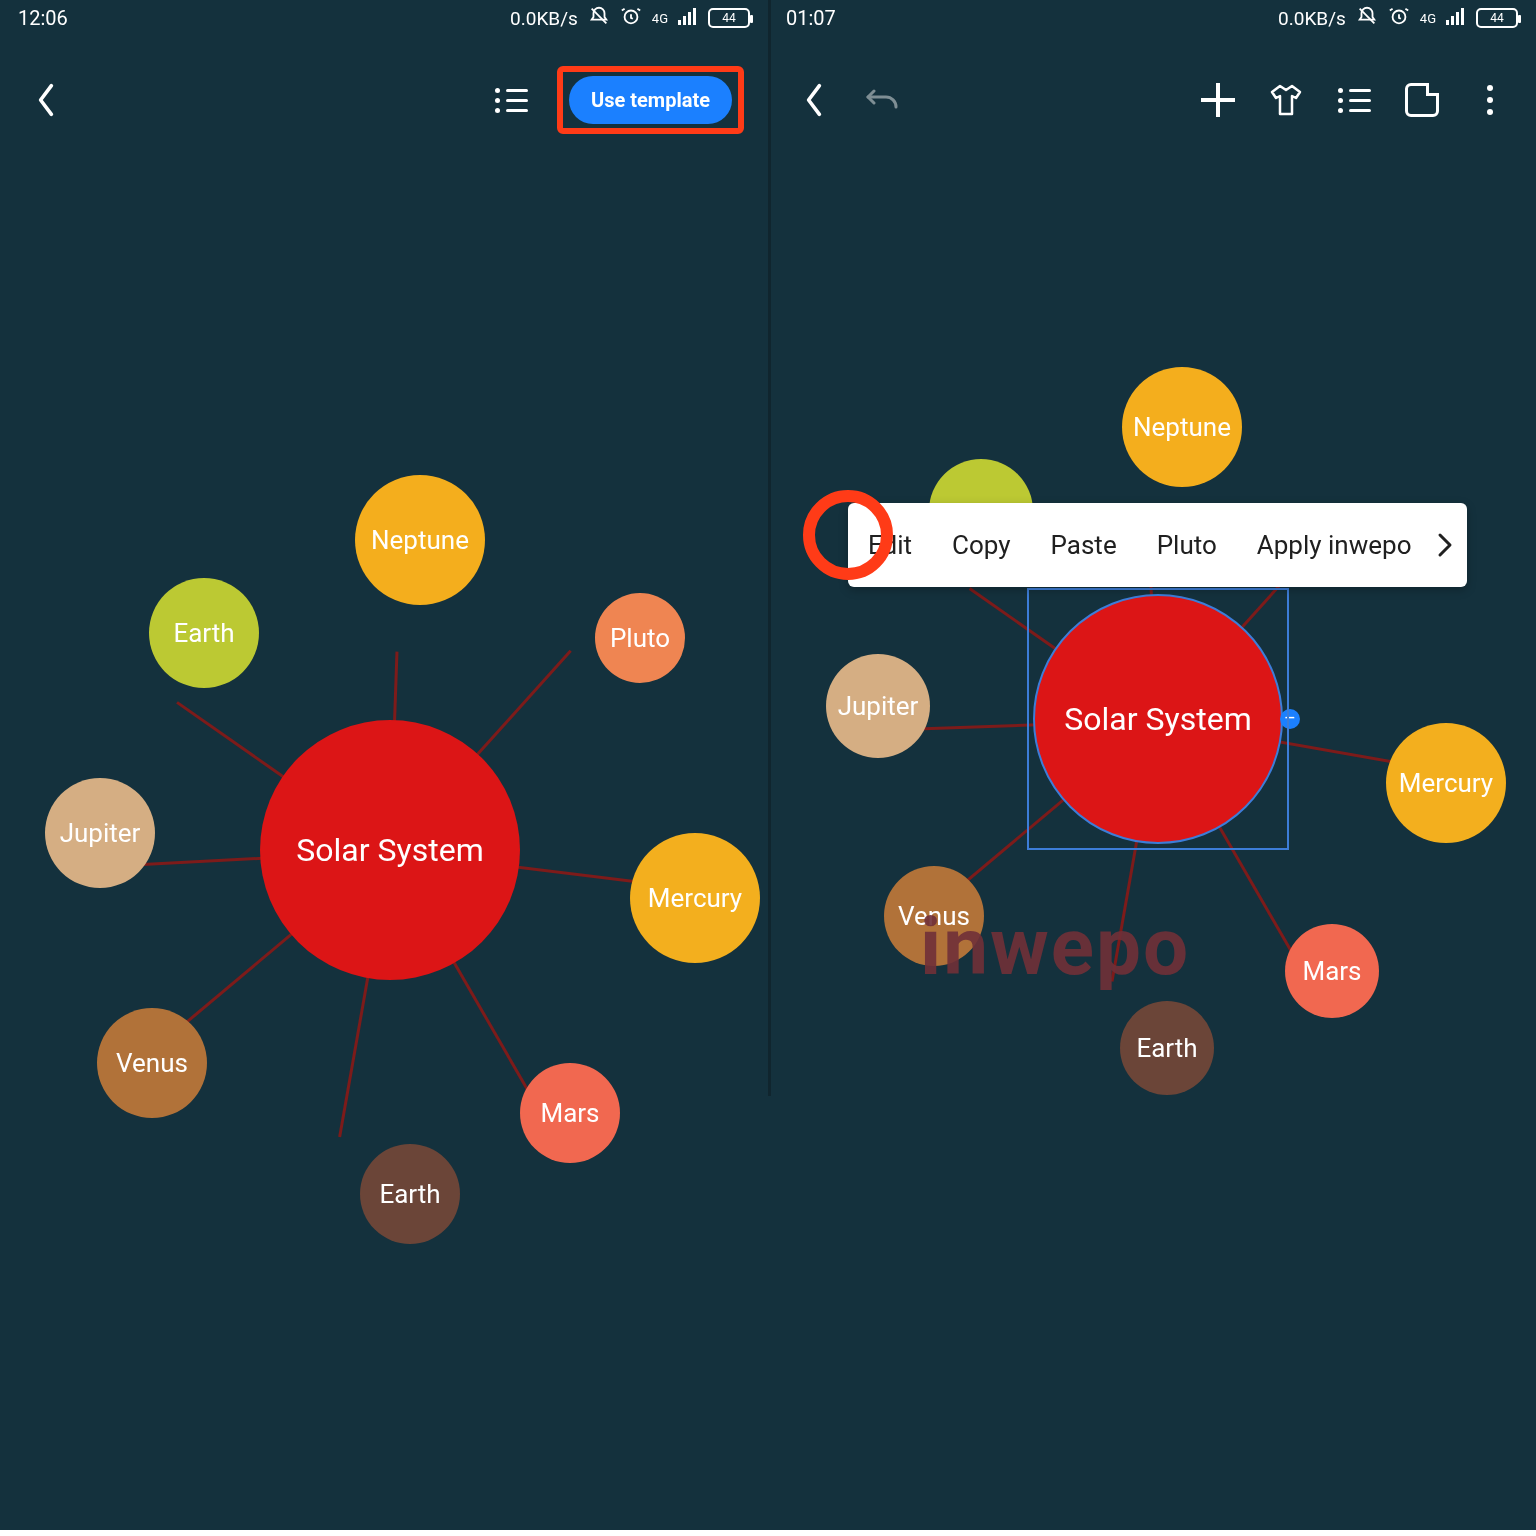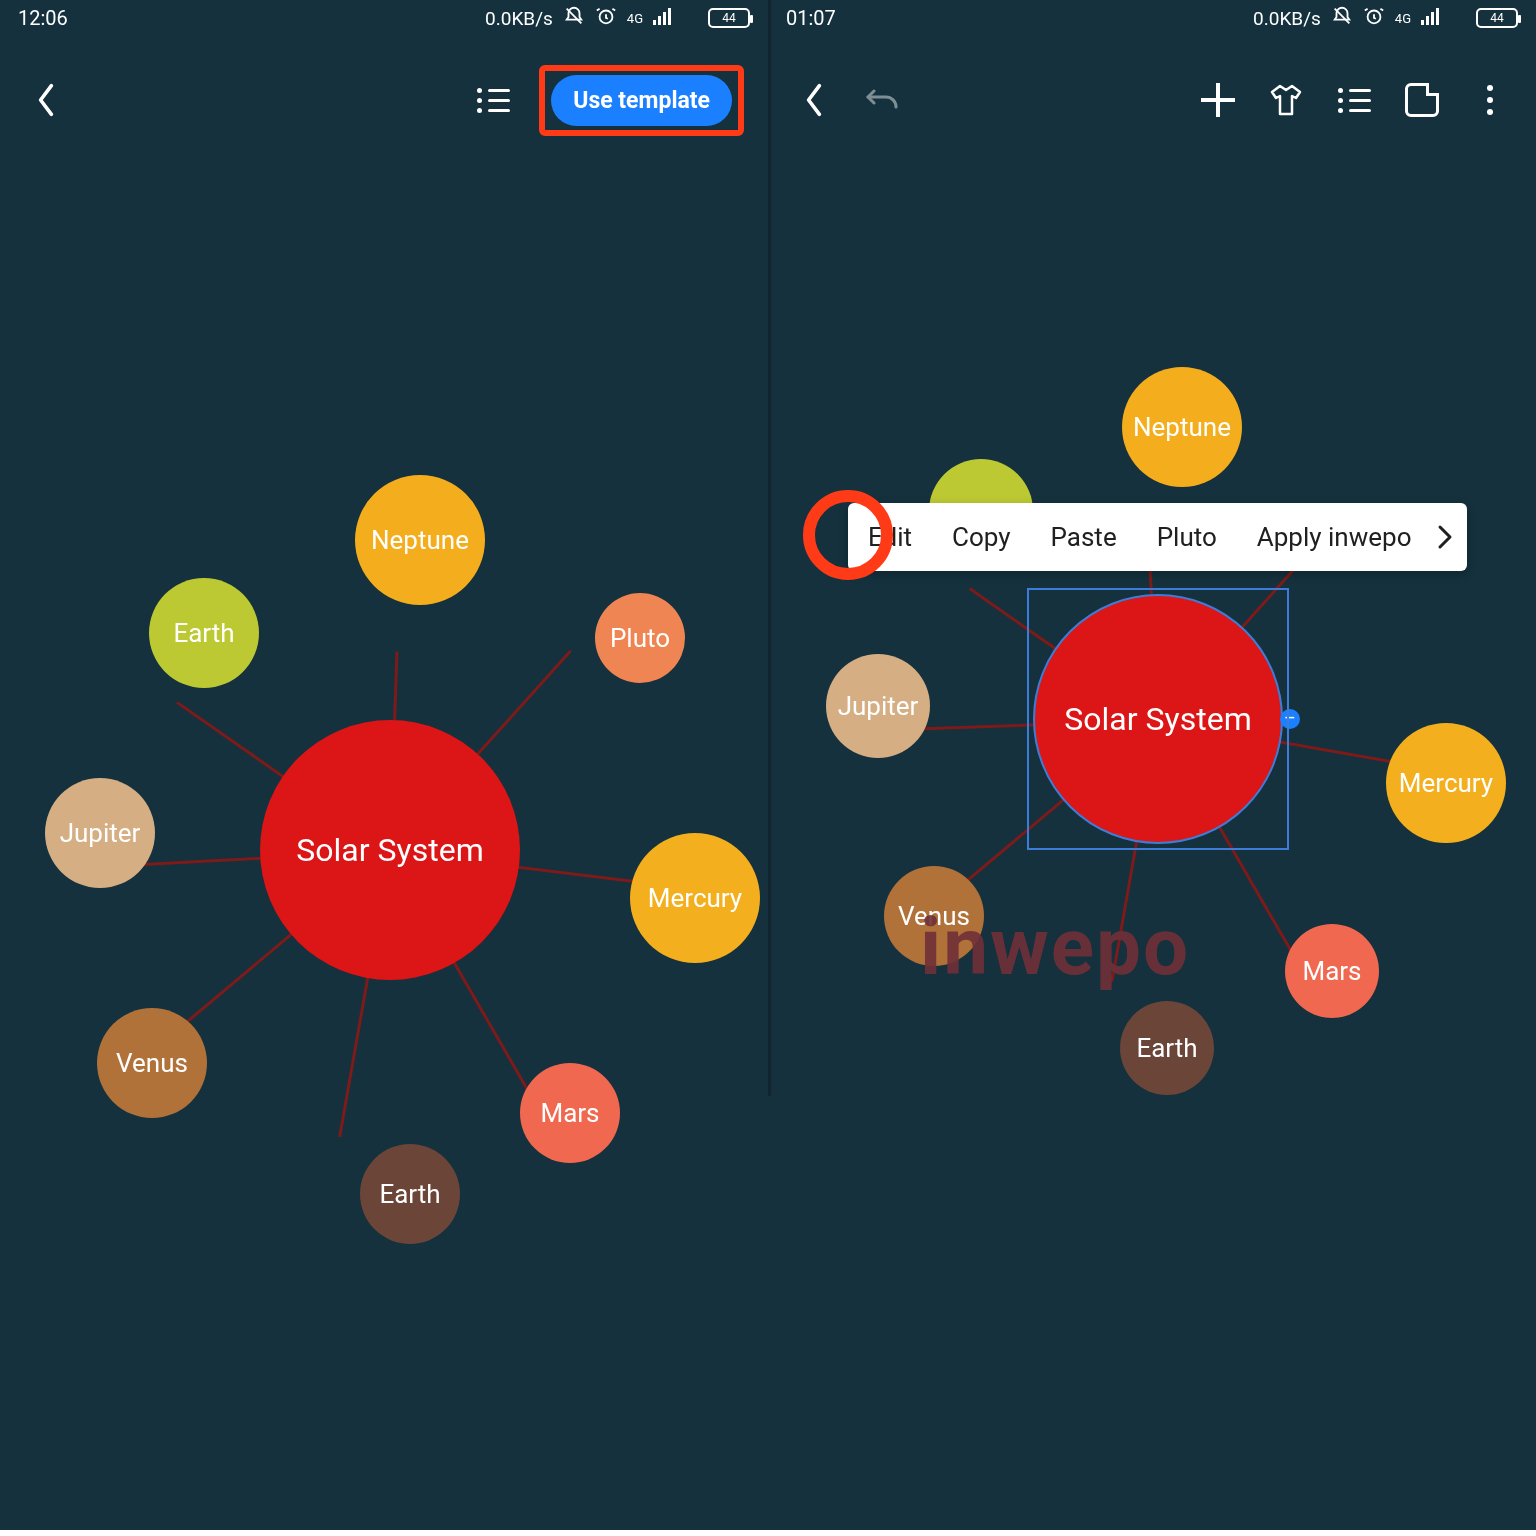--- a/index.html
+++ b/index.html
@@ -20,35 +20,35 @@
   *{box-sizing:border-box;font-family:-apple-system,Roboto,Helvetica,Arial,sans-serif;}
   body{margin:0;background:#000;}
   .frame{width:1536px;height:1536px;position:relative;margin:0 auto;background:var(--bg);transform-origin:top left;}
   .slot{position:absolute;top:0;height:100%;width:768px;}
   .left{left:0;}
   .right{left:768px;}
 
   
   .status{position:absolute;top:0;left:0;right:0;height:36px;display:flex;align-items:center;color:#fff;font-size:20px;padding:16px 18px;justify-content:space-between;}
   .status .icons{display:flex;align-items:center;gap:10px;font-size:19px;}
-  .bat{border:2px solid #fff;border-radius:5px;width:42px;height:20px;display:inline-flex;align-items:center;justify-content:center;font-size:12px;position:relative;margin-left:25px;}
+  .bat{border:2px solid #fff;border-radius:5px;width:42px;height:20px;display:inline-flex;align-items:center;justify-content:center;font-size:12px;position:relative;}
   .bat:after{content:"";position:absolute;right:-5px;top:5px;width:3px;height:8px;background:#fff;border-radius:1px;}
 
   
   .hbar{position:absolute;top:60px;left:0;right:0;height:80px;display:flex;align-items:center;color:#fff;padding:0 24px;gap:24px;}
   .hbar .spacer{flex:1;}
   .icobtn{width:44px;height:44px;display:flex;align-items:center;justify-content:center;font-size:36px;}
   .back svg{width:22px;height:36px;}
   .list-ico{display:flex;flex-direction:column;gap:5px;}
   .list-ico .row{display:flex;align-items:center;gap:6px;}
   .list-ico .dot{width:5px;height:5px;border-radius:50%;background:#fff;}
   .list-ico .ln{width:22px;height:3px;background:#fff;border-radius:2px;}
 
   .pill-wrap{border:6px solid var(--hl);border-radius:6px;padding:4px 6px;}
-  .pill{background:var(--blue);color:#fff;font-weight:700;font-size:23px;padding:12px 22px;border-radius:40px;}
+  .pill{background:var(--blue);color:#fff;font-weight:700;font-size:20px;padding:12px 22px;border-radius:40px;}
 
   
   .plus{position:relative;width:34px;height:34px;}
   .plus:before,.plus:after{content:"";position:absolute;background:#fff;}
   .plus:before{left:15px;top:0;width:4px;height:34px;}
   .plus:after{top:15px;left:0;height:4px;width:34px;}
   .shirt svg{width:36px;height:36px;}
   .save-ico{width:34px;height:34px;border:3px solid #fff;border-radius:6px;position:relative;}
   .save-ico:after{content:"";position:absolute;right:-3px;top:-3px;width:10px;height:10px;border-left:3px solid #fff;border-bottom:3px solid #fff;background:var(--bg);}
   .dots{display:flex;flex-direction:column;gap:6px;align-items:center;}
@@ -56,21 +56,21 @@
 
   
   .canvas{position:absolute;inset:0;}
   .line{position:absolute;height:3px;background:#7d1b1a;transform-origin:left center;z-index:1;}
   .node{position:absolute;border-radius:50%;display:flex;align-items:center;justify-content:center;color:#fff;font-size:26px;z-index:2;transform:translate(-50%,-50%);}
   .center-node{font-size:32px;justify-content:center;}
   .sel{border:2px solid #3d7dd8;border-radius:3px;}
   .handle{position:absolute;right:-19px;top:50%;width:20px;height:20px;border-radius:50%;background:#1b80ff;color:#fff;font-size:18px;line-height:18px;text-align:center;transform:translateY(-50%);}
 
   
-  .ctx{position:absolute;background:#fff;color:#202020;border-radius:6px;display:flex;align-items:center;height:68px;z-index:5;font-size:26px;box-shadow:0 3px 10px rgba(0,0,0,.25);}
+  .ctx{position:absolute;background:#fff;color:#202020;border-radius:6px;display:flex;align-items:center;height:84px;z-index:5;font-size:26px;box-shadow:0 3px 10px rgba(0,0,0,.25);}
   .ctx .itm{padding:0 20px;height:100%;display:flex;align-items:center;}
   .ctx .chev{padding:0 14px 0 6px;}
   .ring{position:absolute;width:90px;height:90px;border:12px solid var(--hl);border-radius:50%;z-index:6;}
 
   
   .wm{position:absolute;color:#703038;font-size:80px;font-weight:700;letter-spacing:2px;z-index:3;opacity:.9;}
 
   
   .divider{position:absolute;left:768px;top:0;width:3px;height:100%;background:#10252e;}
 

